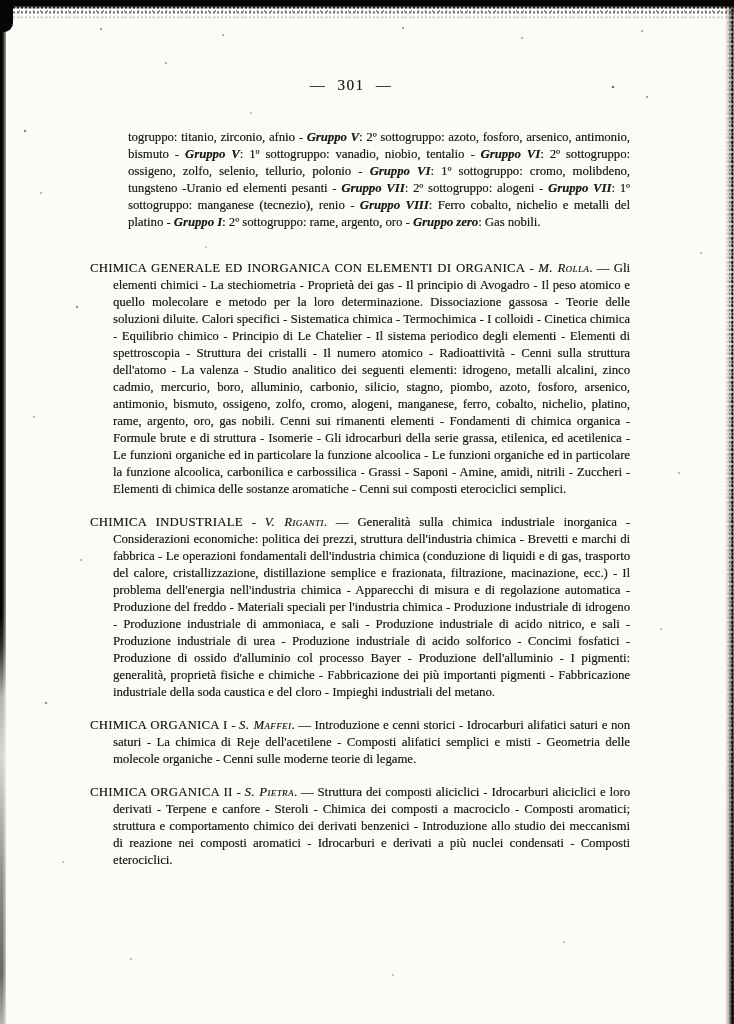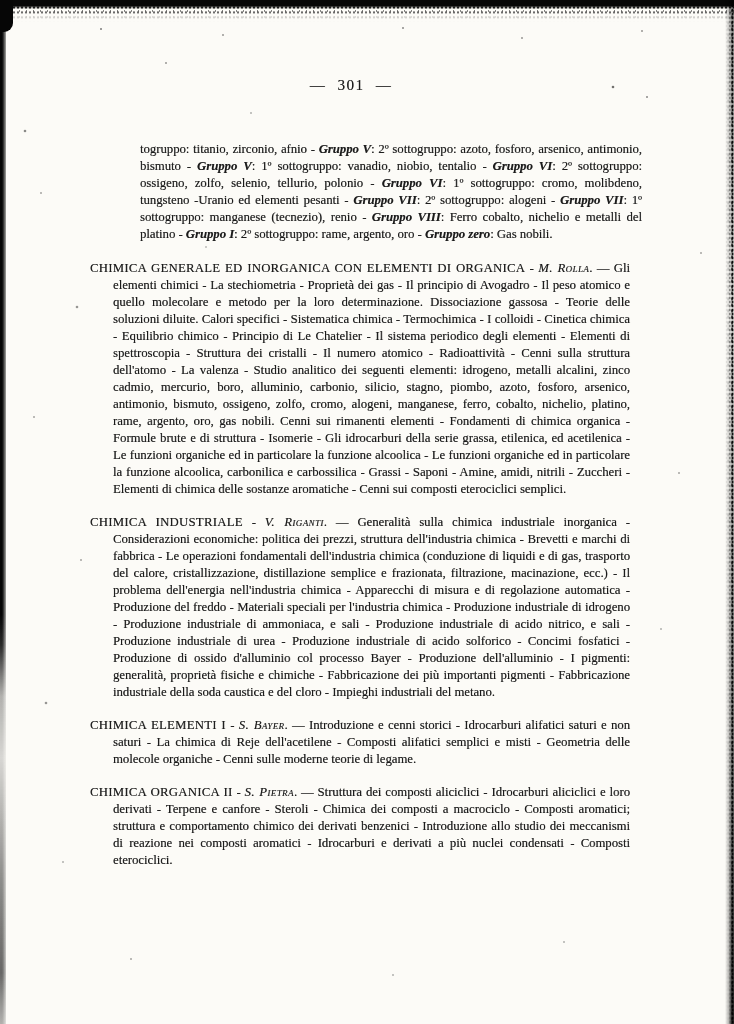--- a/index.html
+++ b/index.html
@@ -12,25 +12,24 @@
     color:#1b1b1b;
   }
   .page-number {
     position:absolute; top:77px; left:-16px; width:734px;
     text-align:center;
     font-size:15px; letter-spacing:1.5px;
     word-spacing:6px;
     text-shadow:0.3px 0 0 rgba(20,20,20,.55);
   }
   .continuation {
-    position:absolute; top:128px; left:128px; width:502px;
+    position:absolute; top:116px; left:128px; width:502px;
     text-align:justify;
     font-size:12.7px; line-height:17px;
     text-shadow:0.3px 0 0 rgba(20,20,20,.5);
-    margin-left:12px;
   }
   .courses {
     position:absolute; top:260px; left:90px; width:540px;
   }
   .course {
     text-align:justify;
     font-size:12.7px; line-height:17px;
     padding-left:23px; text-indent:-23px;
     margin:0 0 16px 0;
     text-shadow:0.3px 0 0 rgba(20,20,20,.5);
@@ -119,20 +118,20 @@
 
   <p class="course">
     <span class="course-title">CHIMICA GENERALE ED INORGANICA CON ELEMENTI DI ORGANICA</span><span> - </span><span class="prof">M. Rolla</span><span>. — </span><span>Gli elementi chimici - La stechiometria - Proprietà dei gas - Il principio di Avogadro - Il peso atomico e quello molecolare e metodo per la loro determinazione. Dissociazione gassosa - Teorie delle soluzioni diluite. Calori specifici - Sistematica chimica - Termochimica - I colloidi - Cinetica chimica - Equilibrio chimico - Principio di Le Chatelier - Il sistema periodico degli elementi - Elementi di spettroscopia - Struttura dei cristalli - Il numero atomico - Radioattività - Cenni sulla struttura dell'atomo - La valenza - Studio analitico dei seguenti elementi: idrogeno, metalli alcalini, zinco cadmio, mercurio, boro, alluminio, carbonio, silicio, stagno, piombo, azoto, fosforo, arsenico, antimonio, bismuto, ossigeno, zolfo, cromo, alogeni, manganese, ferro, cobalto, nichelio, platino, rame, argento, oro, gas nobili. Cenni sui rimanenti elementi - Fondamenti di chimica organica - Formule brute e di struttura - Isomerie - Gli idrocarburi della serie grassa, etilenica, ed acetilenica - Le funzioni organiche ed in particolare la funzione alcoolica - Le funzioni organiche ed in particolare la funzione alcoolica, carbonilica e carbossilica - Grassi - Saponi - Amine, amidi, nitrili - Zuccheri - Elementi di chimica delle sostanze aromatiche - Cenni sui composti eterociclici semplici.</span>
   </p>
 
   <p class="course">
     <span class="course-title">CHIMICA INDUSTRIALE</span><span> - </span><span class="prof">V. Riganti</span><span>. — </span><span>Generalità sulla chimica industriale inorganica - Considerazioni economiche: politica dei prezzi, struttura dell'industria chimica - Brevetti e marchi di fabbrica - Le operazioni fondamentali dell'industria chimica (conduzione di liquidi e di gas, trasporto del calore, cristallizzazione, distillazione semplice e frazionata, filtrazione, macinazione, ecc.) - Il problema dell'energia nell'industria chimica - Apparecchi di misura e di regolazione automatica - Produzione del freddo - Materiali speciali per l'industria chimica - Produzione industriale di idrogeno - Produzione industriale di ammoniaca, e sali - Produzione industriale di acido nitrico, e sali - Produzione industriale di urea - Produzione industriale di acido solforico - Concimi fosfatici - Produzione di ossido d'alluminio col processo Bayer - Produzione dell'alluminio - I pigmenti: generalità, proprietà fisiche e chimiche - Fabbricazione dei più importanti pigmenti - Fabbricazione industriale della soda caustica e del cloro - Impieghi industriali del metano.</span>
   </p>
 
   <p class="course">
-    <span class="course-title">CHIMICA ELEMENTI I</span><span> - </span><span class="prof">S. Bayer</span><span>. — </span><span>Introduzione e cenni storici - Idrocarburi alifatici saturi e non saturi - La chimica di Reje dell'acetilene - Composti alifatici semplici e misti - Geometria delle molecole organiche - Cenni sulle moderne teorie di legame.</span>
+    <span class="course-title">CHIMICA ORGANICA I</span><span> - </span><span class="prof">S. Maffei</span><span>. — </span><span>Introduzione e cenni storici - Idrocarburi alifatici saturi e non saturi - La chimica di Reje dell'acetilene - Composti alifatici semplici e misti - Geometria delle molecole organiche - Cenni sulle moderne teorie di legame.</span>
   </p>
 
   <p class="course">
     <span class="course-title">CHIMICA ORGANICA II</span><span> - </span><span class="prof">S. Pietra</span><span>. — </span><span>Struttura dei composti aliciclici - Idrocarburi aliciclici e loro derivati - Terpene e canfore - Steroli - Chimica dei composti a macrociclo - Composti aromatici; struttura e comportamento chimico dei derivati benzenici - Introduzione allo studio dei meccanismi di reazione nei composti aromatici - Idrocarburi e derivati a più nuclei condensati - Composti eterociclici.</span>
   </p>
 
 </div>
 
 </body></html>

